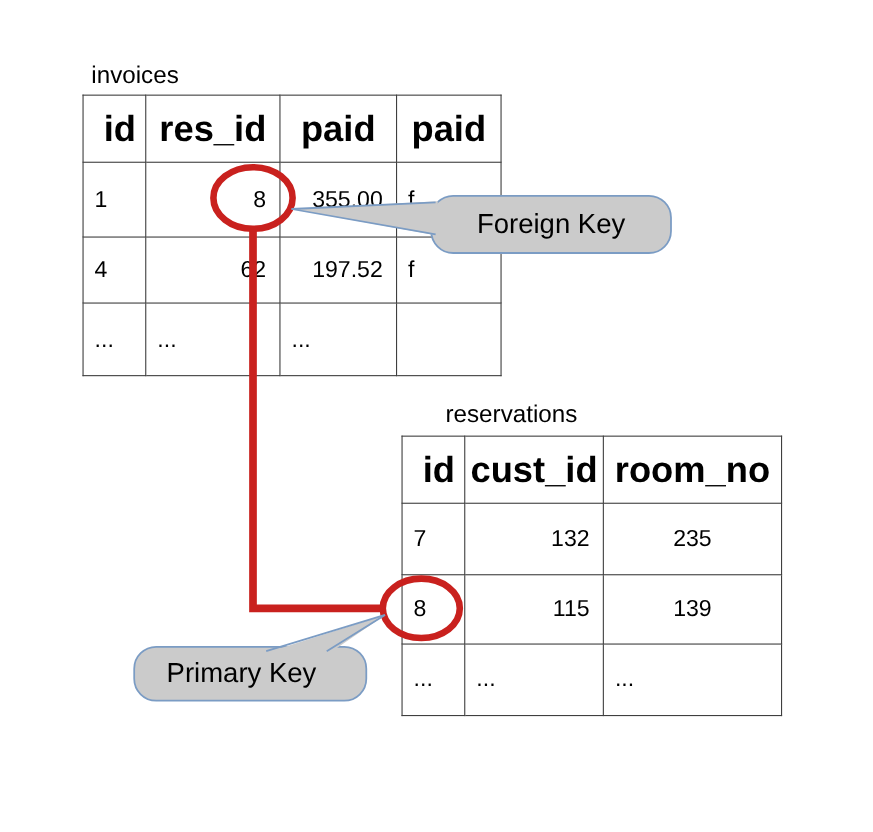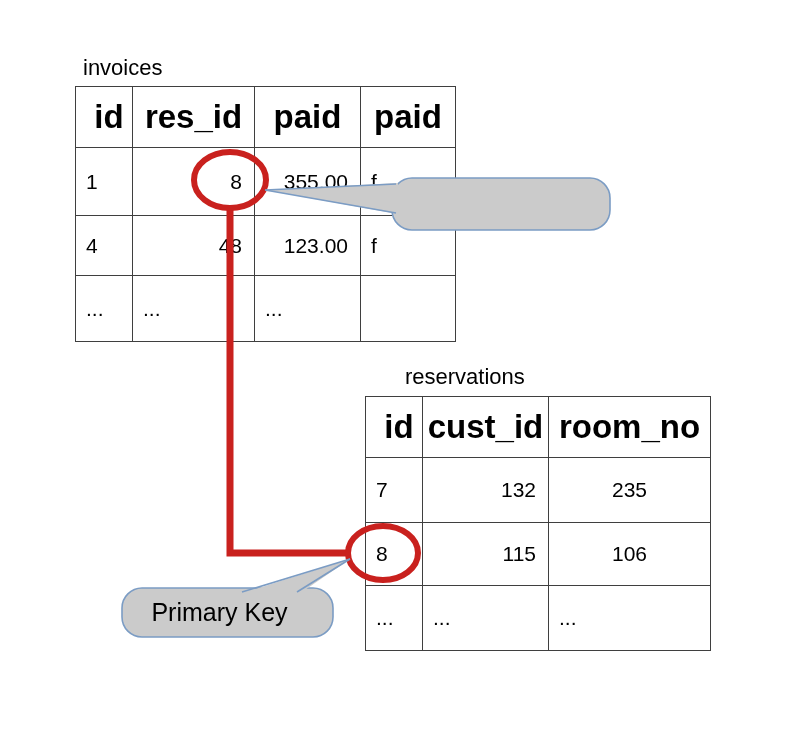--- a/index.html
+++ b/index.html
@@ -106,22 +106,22 @@
       <th class="ac">paid</th>
     </tr>
     <tr style="height:68px">
       <td class="al">1</td>
       <td class="ar">8</td>
       <td class="ar">355.00</td>
       <td class="al">f</td>
     </tr>
     <tr style="height:60px">
       <td class="al">4</td>
-      <td class="ar">48</td>
-      <td class="ar">123.00</td>
+      <td class="ar">62</td>
+      <td class="ar">197.52</td>
       <td class="al">f</td>
     </tr>
     <tr style="height:66px">
       <td class="al">...</td>
       <td class="al">...</td>
       <td class="al">...</td>
       <td class="al"></td>
     </tr>
   </tbody>
     </table>
@@ -141,21 +141,21 @@
       <th class="ac">room_no</th>
     </tr>
     <tr style="height:65px">
       <td class="al">7</td>
       <td class="ar">132</td>
       <td class="ac">235</td>
     </tr>
     <tr style="height:63px">
       <td class="al">8</td>
       <td class="ar">115</td>
-      <td class="ac">106</td>
+      <td class="ac">139</td>
     </tr>
     <tr style="height:65px">
       <td class="al">...</td>
       <td class="al">...</td>
       <td class="al">...</td>
     </tr>
   </tbody>
     </table>
 
   <svg id="overlay" width="794" height="756" viewBox="0 0 794 756">
@@ -170,16 +170,17 @@
     <polygon class="callout-fill-only" points="265,190 398,183 398,214"></polygon>
     <line class="callout-line" x1="265" y1="190" x2="396" y2="184"></line>
     <line class="callout-line" x1="265" y1="190" x2="396" y2="213"></line>
 
     <rect class="callout-shape" x="122" y="588" width="211" height="49" rx="20" ry="20"></rect>
     <polygon class="callout-fill-only" points="350,559 240,594 299,594"></polygon>
     <line class="callout-line" x1="350" y1="559" x2="242" y2="592"></line>
     <line class="callout-line" x1="350" y1="559" x2="297" y2="592"></line>
   </svg>
 
+  <div class="callout-label" id="fk-label">Foreign Key</div>
 
   <div class="callout-label" id="pk-label">Primary Key</div>
 
 </div>
 
 </body></html>

